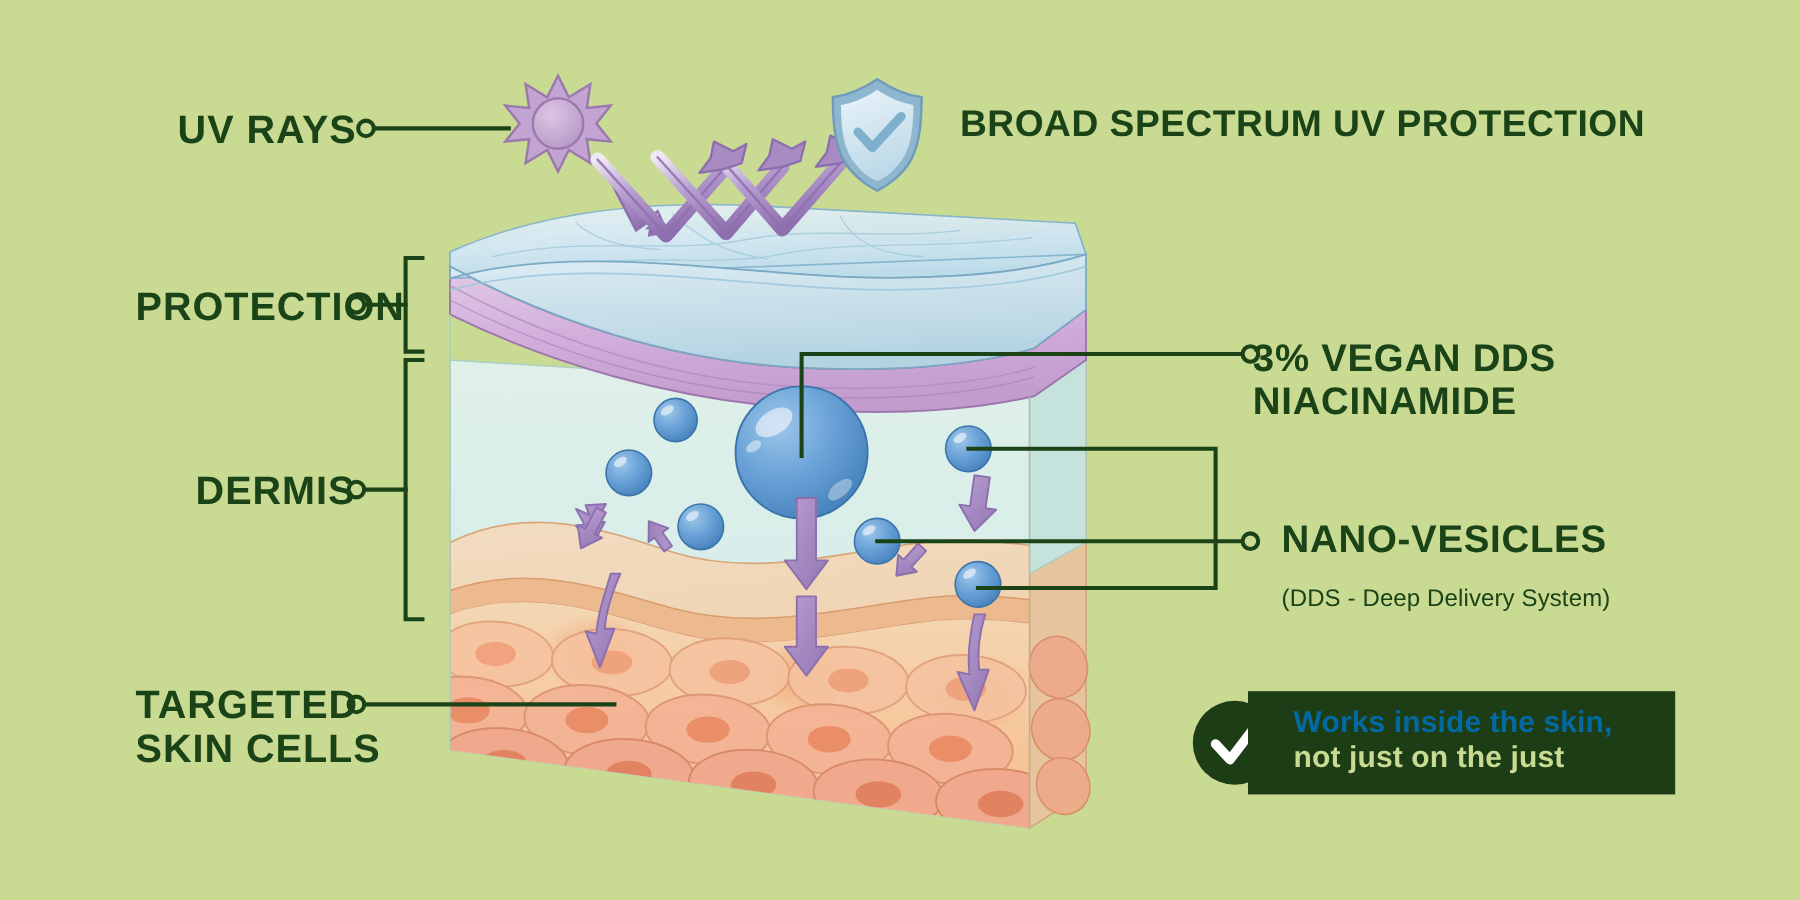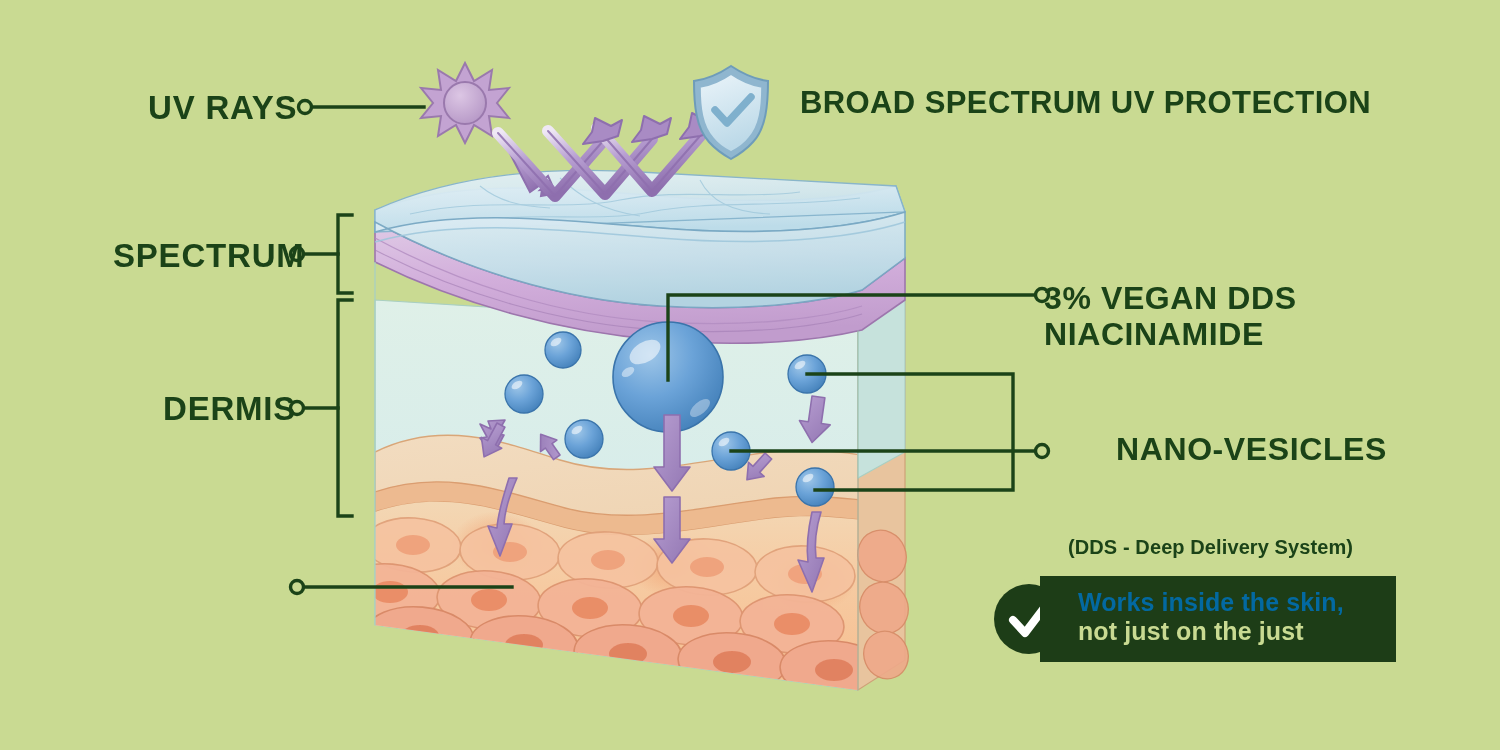--- a/index.html
+++ b/index.html
@@ -15,30 +15,30 @@
   .lbl{
     position:absolute;
     color:#1b4318;
     font-weight:bold;
     letter-spacing:0.5px;
     line-height:1.12;
     white-space:pre-line;
   }
   .lbl-big{font-size:33px;letter-spacing:0.8px;}
   .lbl-right{font-size:32px;letter-spacing:0.6px;}
-  .lbl-sub{font-size:20px;letter-spacing:0.1px;font-weight:bold;margin-top:48px;}
+  .lbl-sub{font-size:20px;letter-spacing:0.1px;font-weight:normal;}
   .lbl-head{font-size:31px;letter-spacing:0.4px;}
 
   #uv-rays-label{left:148px;top:90px;}
   #epidermis-label{left:113px;top:238px;}
   #dermis-label{left:163px;top:391px;}
   #targeted-label{left:113px;top:569px;}
   #broad-label{left:800px;top:86px;text-align:right;}
   #vegan-label{left:1044px;top:281px;}
-  #nano-label{left:1116px;top:432px;}
+  #nano-label{left:1068px;top:432px;}
   #nano-sub-label{left:1068px;top:488px;}
 
   #badge{
     position:absolute;left:1040px;top:576px;width:356px;height:86px;
     background:#1d3d17;
   }
   #badge-text{
     position:absolute;left:1078px;top:588px;width:320px;
     font-weight:bold;font-size:25px;line-height:1.17;
     letter-spacing:0.1px;
@@ -349,22 +349,24 @@
   </g>
 
   <g>
     <path d="M1040,576 C1010,580 994,600 994,619 C994,638 1010,658 1040,662 Z" fill="#c9da92"></path>
     <circle cx="1029" cy="619" r="35" fill="#1d3d17"></circle>
     <path d="M1013,620 L1025,633 L1047,604" fill="none" stroke="#ffffff" stroke-width="8" stroke-linecap="round" stroke-linejoin="round"></path>
   </g>
 </svg>
 
 <div class="lbl lbl-big" id="uv-rays-label">UV RAYS</div>
-<div class="lbl lbl-big" id="epidermis-label">SPECTRUM</div>
+<div class="lbl lbl-big" id="epidermis-label">PROTECTION</div>
 <div class="lbl lbl-big" id="dermis-label">DERMIS</div>
+<div class="lbl lbl-big" id="targeted-label">TARGETED
+SKIN CELLS</div>
 <div class="lbl lbl-head" id="broad-label">BROAD SPECTRUM UV PROTECTION</div>
 <div class="lbl lbl-right" id="vegan-label">3% VEGAN DDS
 NIACINAMIDE</div>
 <div class="lbl lbl-right" id="nano-label">NANO-VESICLES</div>
 <div class="lbl lbl-sub" id="nano-sub-label">(DDS - Deep Delivery System)</div>
 
 <div id="badge"></div>
 <div id="badge-text">
   <span class="badge-l1">Works inside the skin,</span>
   <span class="badge-l2">not just on the just</span>

